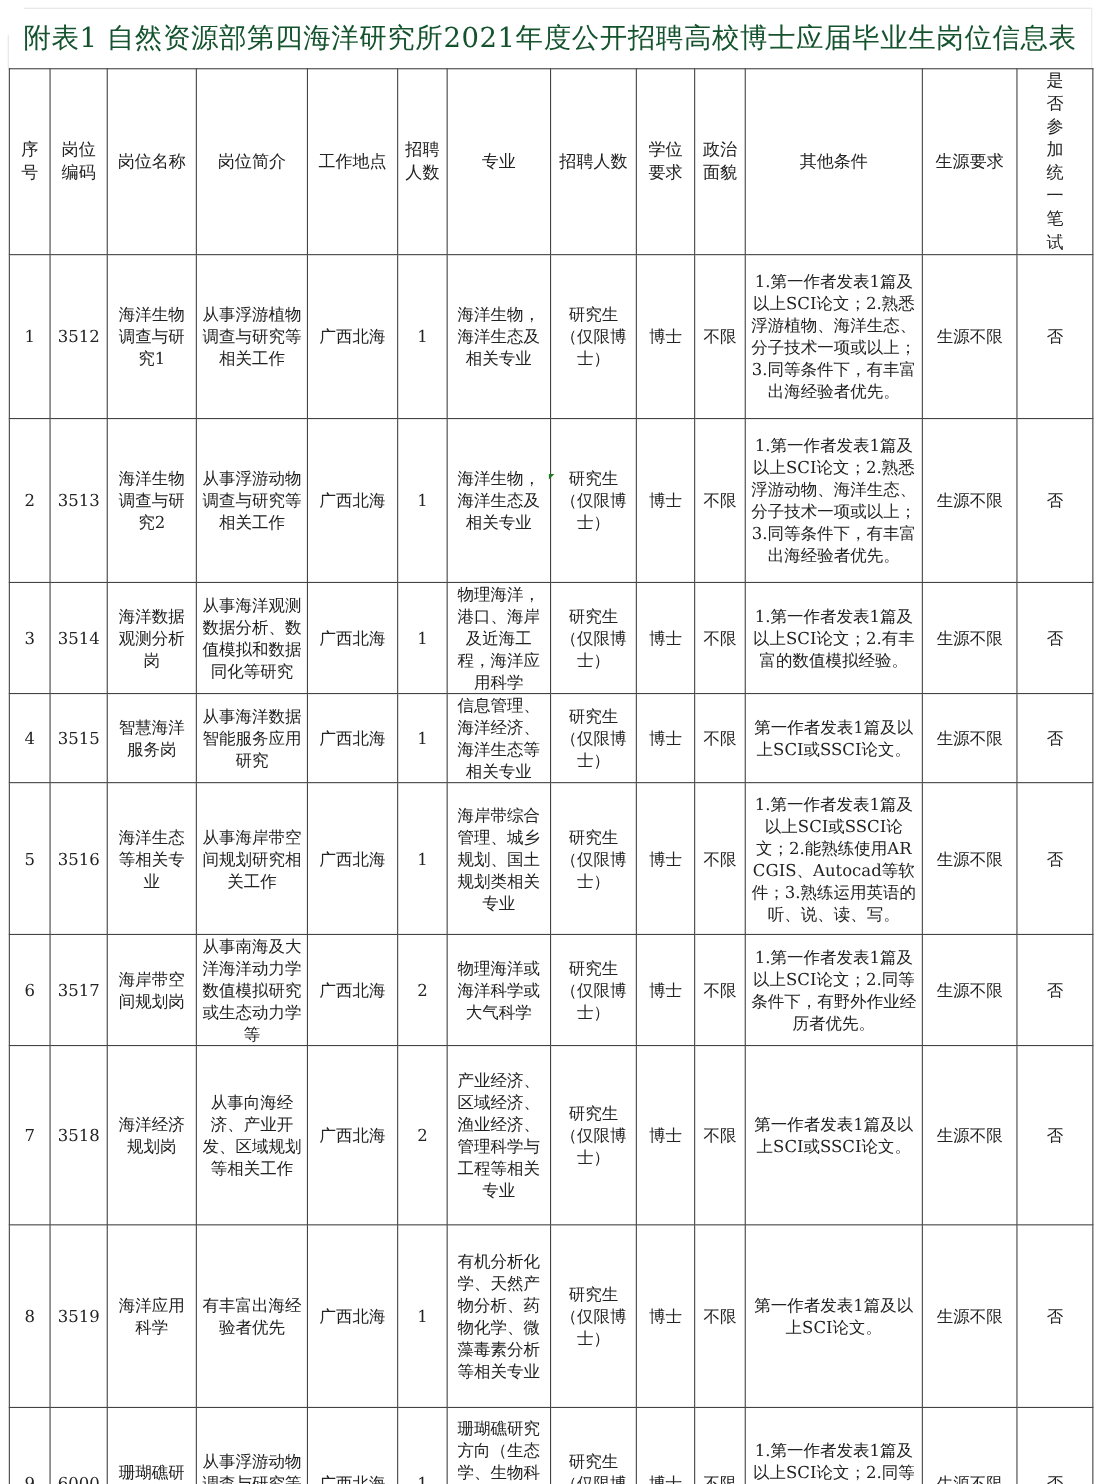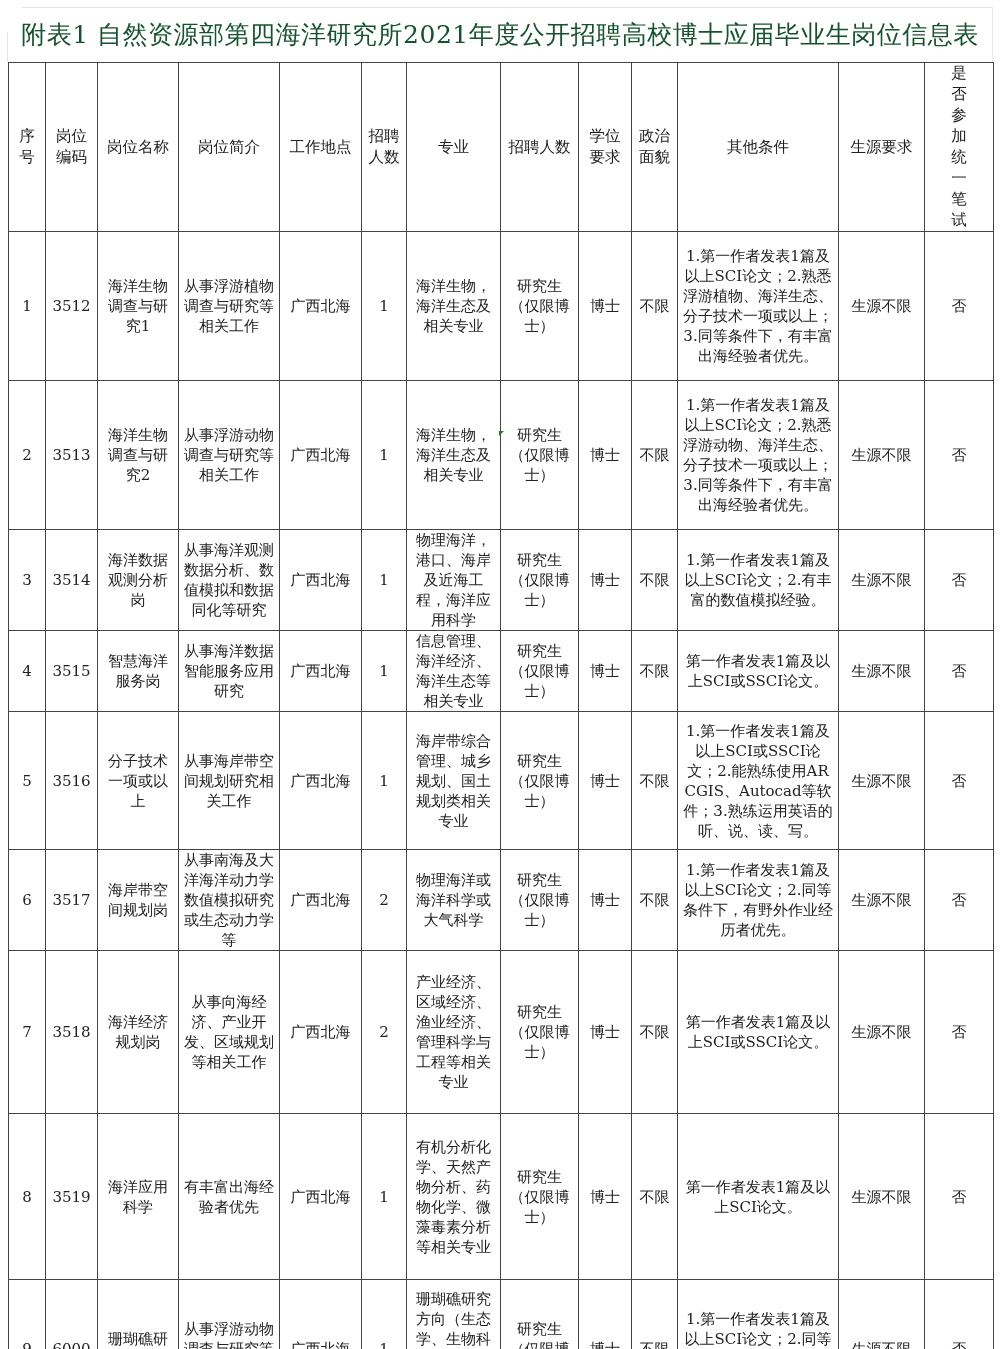--- a/index.html
+++ b/index.html
@@ -133,21 +133,21 @@
       <td>研究生（仅限博士）</td>
       <td>博士</td>
       <td>不限</td>
       <td class="cond">第一作者发表1篇及以上SCI或SSCI论文。</td>
       <td>生源不限</td>
       <td>否</td>
     </tr>
     <tr style="height:138px">
       <td>5</td>
       <td>3516</td>
-      <td>分子技术一项或以上</td>
+      <td>海洋生态等相关专业</td>
       <td>从事海岸带空间规划研究相关工作</td>
       <td>广西北海</td>
       <td>1</td>
       <td>海岸带综合管理、城乡规划、国土规划类相关专业</td>
       <td>研究生（仅限博士）</td>
       <td>博士</td>
       <td>不限</td>
       <td class="cond">1.第一作者发表1篇及以上SCI或SSCI论文；2.能熟练使用ARCGIS、Autocad等软件；3.熟练运用英语的听、说、读、写。</td>
       <td>生源不限</td>
       <td>否</td>

